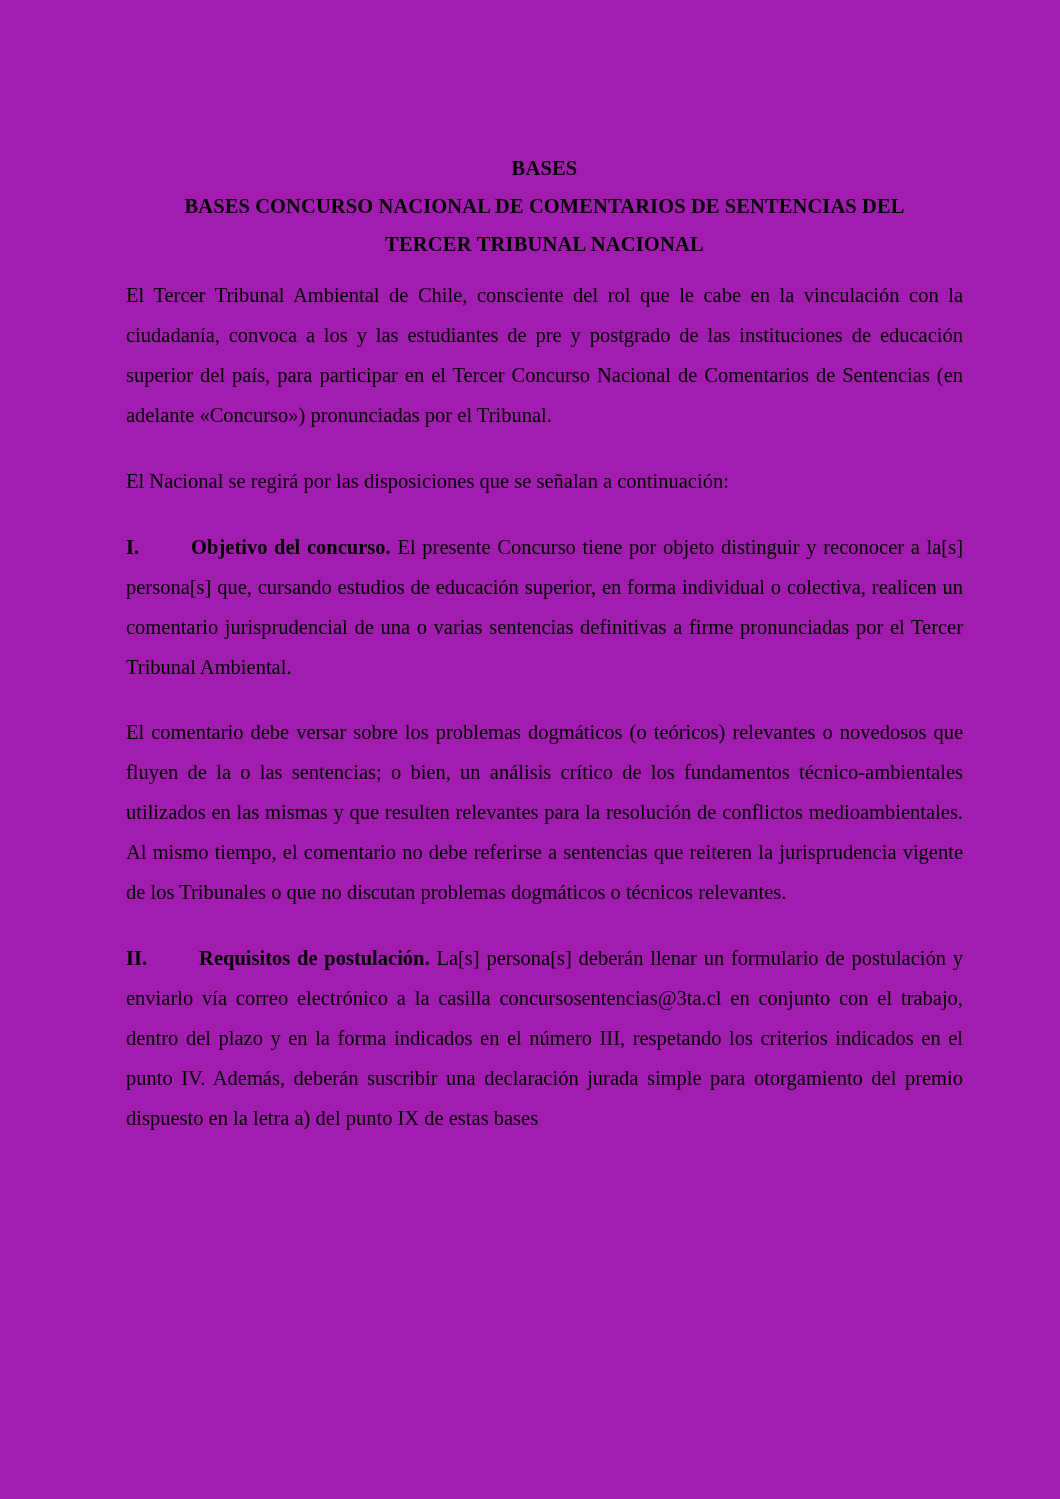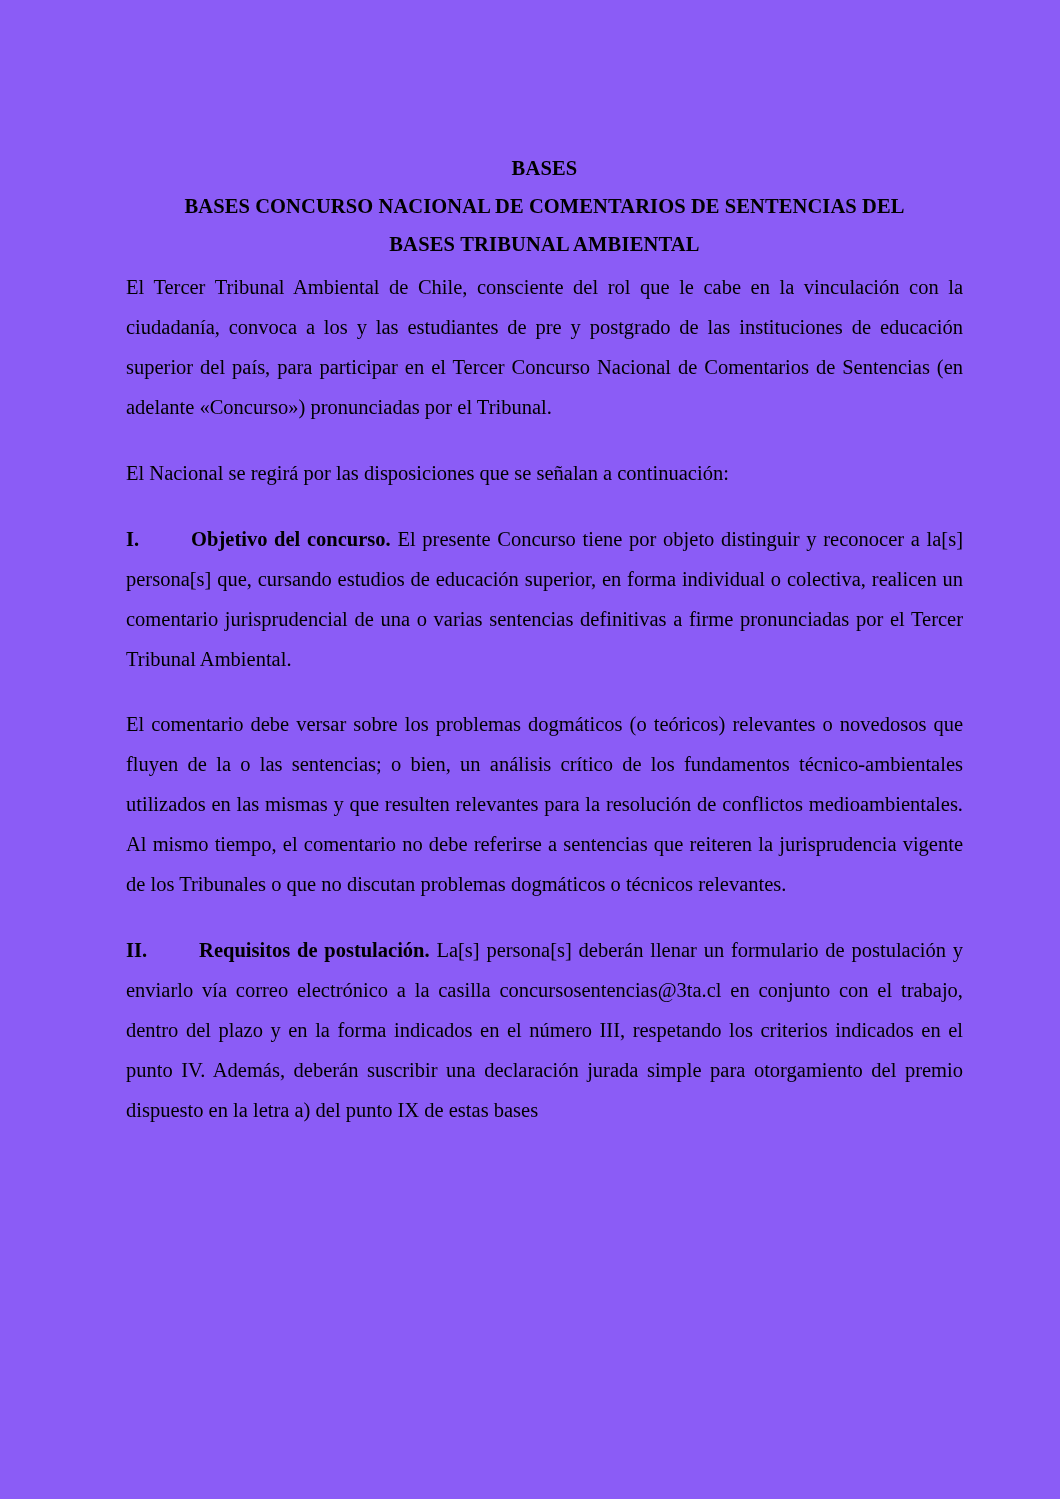--- a/index.html
+++ b/index.html
@@ -3,21 +3,21 @@
 <meta charset="utf-8">
 <style>
   html, body {
     margin: 0;
     padding: 0;
     background: #ffffff;
   }
   .page {
     width: 1060px;
     height: 1499px;
-    background: #8b5cf6;
+    background: #a21caf;
     position: relative;
     box-sizing: border-box;
     padding: 150px 97px 60px 126px;
     font-family: "Liberation Serif", "DejaVu Serif", serif;
     color: #000000;
   }
   .doc-title {
     text-align: center;
     font-weight: bold;
     font-size: 20.5px;
@@ -27,21 +27,21 @@
   .title-line {
     display: block;
   }
   .title-line.wide {
     letter-spacing: 0.1px;
   }
   p.body-text {
     font-size: 20.5px;
     line-height: 1.95;
     text-align: justify;
-    margin: 4px 0 26px 0;
+    margin: 12px 0 26px 0;
     text-justify: inter-word;
   }
   .first-block {
     margin-top: 38px;
   }
   .numeral {
     font-weight: bold;
   }
   .num-gap {
     display: inline-block;
@@ -52,21 +52,21 @@
   }
 </style>
 </head>
 <body>
 
 <div class="page">
 
   <div class="doc-title">
     <span class="title-line">BASES</span>
     <span class="title-line wide">BASES CONCURSO NACIONAL DE COMENTARIOS DE SENTENCIAS DEL</span>
-    <span class="title-line">BASES TRIBUNAL AMBIENTAL</span>
+    <span class="title-line">TERCER TRIBUNAL NACIONAL</span>
   </div>
 
   <p class="body-text first-block">El Tercer Tribunal Ambiental de Chile, consciente del rol que le cabe en la vinculación con la ciudadanía, convoca a los y las estudiantes de pre y postgrado de las instituciones de educación superior del país, para participar en el Tercer Concurso Nacional de Comentarios de Sentencias (en adelante «Concurso») pronunciadas por el Tribunal.</p>
 
   <p class="body-text">El Nacional se regirá por las disposiciones que se señalan a continuación:</p>
 
   <p class="body-text">
     <span class="numeral">I.</span><span class="num-gap"></span><span class="heading-inline">Objetivo del concurso.</span><span> El presente Concurso tiene por objeto distinguir y reconocer a la[s] persona[s] que, cursando estudios de educación superior, en forma individual o colectiva, realicen un comentario jurisprudencial de una o varias sentencias definitivas a firme pronunciadas por el Tercer Tribunal Ambiental.</span>
   </p>
 

